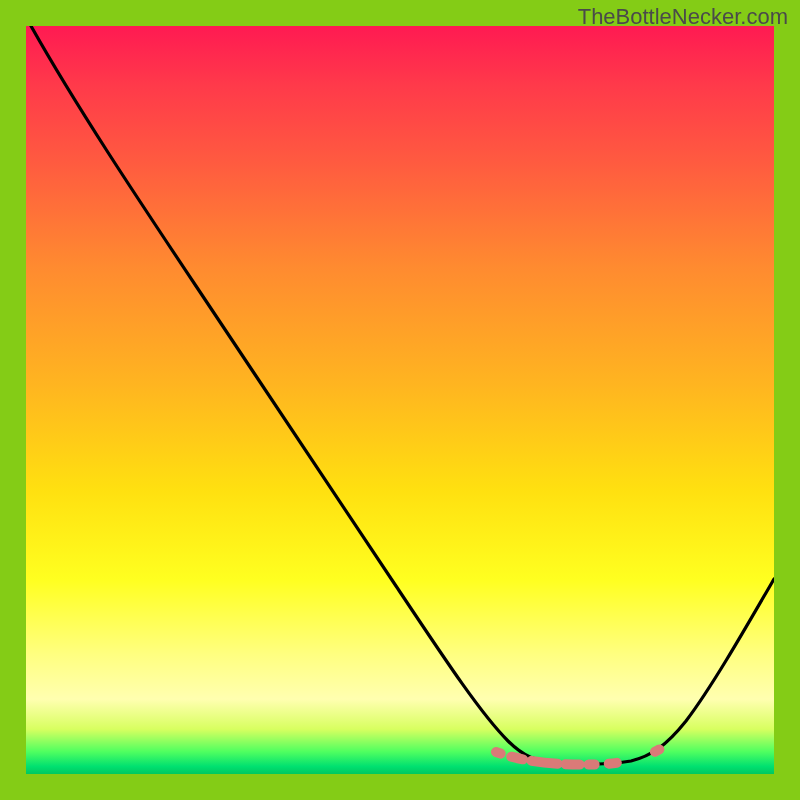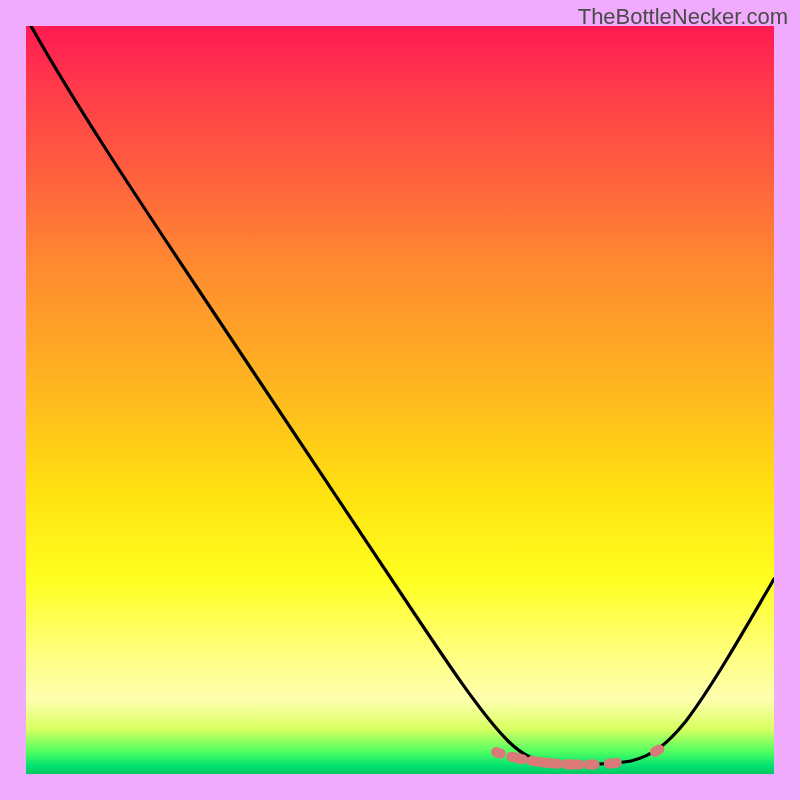--- a/index.html
+++ b/index.html
@@ -10,21 +10,21 @@
     background: #000000;
     overflow: hidden;
     font-family: Arial, Helvetica, sans-serif;
   }
   .frame {
     position: absolute;
     top: 0;
     left: 0;
     width: 800px;
     height: 800px;
-    background: #f0abfc;
+    background: #84cc16;
   }
   .plot-area {
     position: absolute;
     left: 26px;
     top: 26px;
     width: 748px;
     height: 748px;
     overflow: hidden;
   }
   .gradient {

